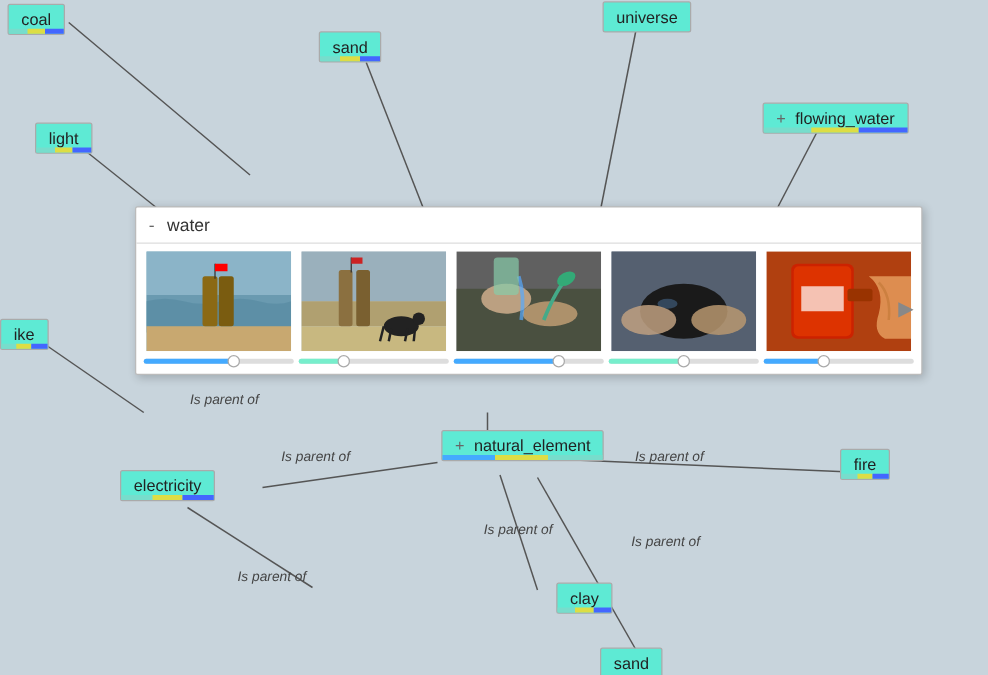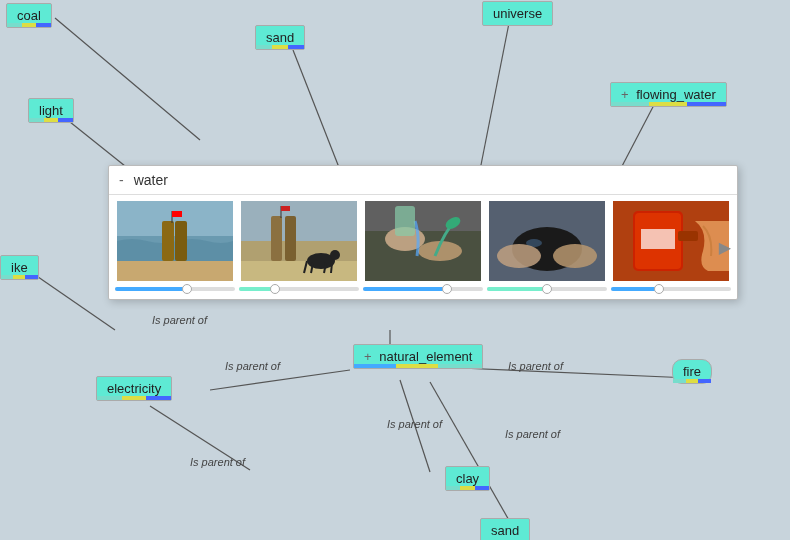--- a/index.html
+++ b/index.html
@@ -416,21 +416,21 @@
 
 <div class="node" style="left:96px; top:376px;">
   <span class="node-label">electricity</span>
   <div class="bar-bottom">
     <div class="bar-green"></div>
     <div class="bar-yellow"></div>
     <div class="bar-blue"></div>
   </div>
 </div>
 
-<div class="node" style="left:672px; top:359px;border-radius:10px;">
+<div class="node" style="left:672px; top:359px;">
   <span class="node-label">fire</span>
   <div class="bar-bottom">
     <div class="bar-green"></div>
     <div class="bar-yellow"></div>
     <div class="bar-blue"></div>
   </div>
 </div>
 
 <div class="node" style="left:401px; top:466px;margin-left:44px;">
   <span class="node-label">clay</span>

